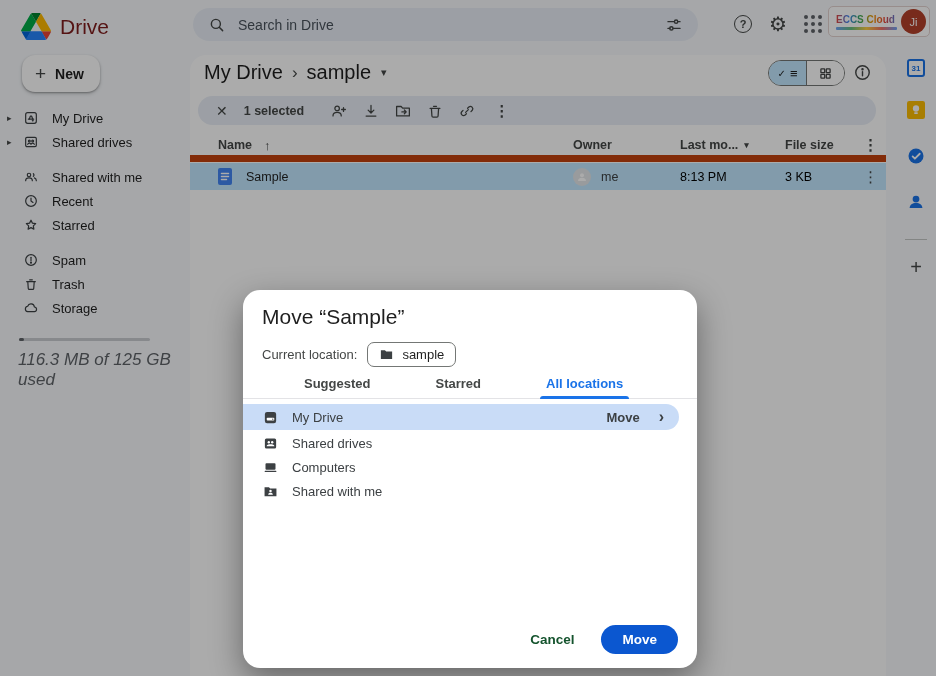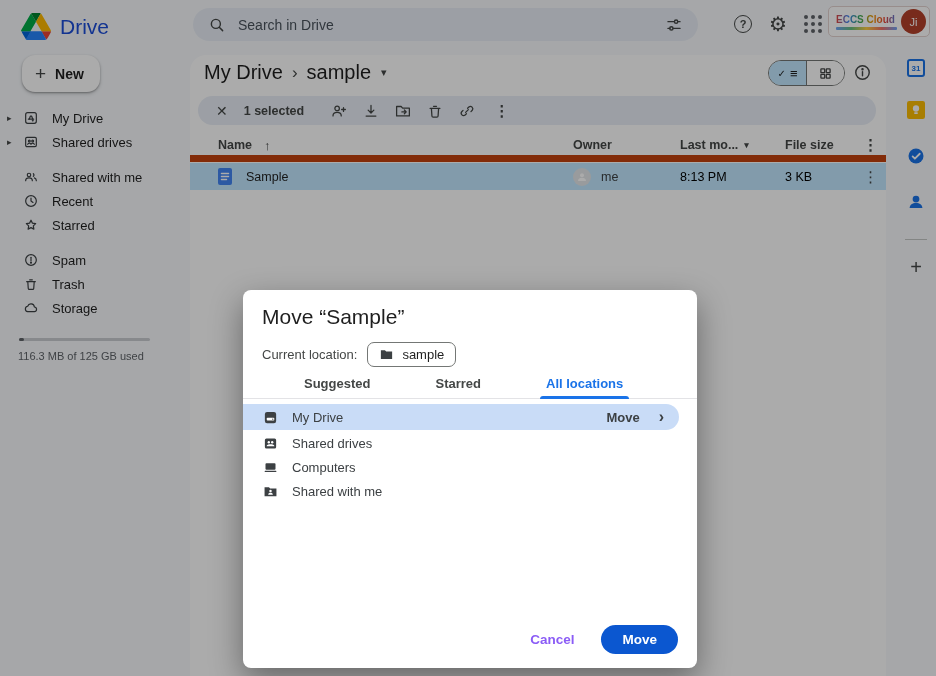--- a/index.html
+++ b/index.html
@@ -2,36 +2,36 @@
 <html><head>
 <meta charset="utf-8">
 <style>
   * { margin:0; padding:0; box-sizing:border-box; }
   body { font-family:"Liberation Sans",sans-serif; }
   .screen { position:relative; width:936px; height:676px; background:#f8fafd; overflow:hidden; }
 
   
   .sidebar { position:absolute; left:0; top:0; width:190px; height:100%; }
   .logo-row { display:flex; align-items:center; gap:9px; padding:13px 0 0 21px; }
-  .app-name { font-size:21px; color:#1d4ed8; }
+  .app-name { font-size:21px; color:#7f1d1d; }
   .new-btn { display:inline-flex; align-items:center; gap:9px; margin:15px 0 0 22px; height:37px;
              padding:0 16px 0 13px; background:#fff; border-radius:13px; border:none;
              box-shadow:0 1px 2px rgba(0,0,0,.3), 0 2px 4px rgba(0,0,0,.15);
              font-size:14px; font-weight:bold; color:#1f1f1f; cursor:pointer; }
   .new-plus { font-size:19px; font-weight:normal; color:#444746; }
   .nav { margin-top:14px; }
   .nav-group { margin-bottom:11px; }
   .nav-item { position:relative; display:flex; align-items:center; gap:13px; height:24px;
               padding-left:23px; font-size:13px; color:#1f1f1f; cursor:pointer; }
   .expander { position:absolute; left:7px; top:50%; transform:translateY(-50%); font-size:9px; color:#444746; }
   .nicon { width:16px; height:16px; stroke:#3c4043; fill:none; stroke-width:1.8;
            stroke-linecap:round; stroke-linejoin:round; flex:none; }
   .storage-bar { margin:18px 40px 0 19px; height:3px; background:#c9ccd1; border-radius:2px; position:relative; }
   .storage-fill { position:absolute; left:0; top:0; bottom:0; width:5px; background:#5f6368; border-radius:2px; }
-  .storage-text { margin:9px 0 0 18px; font-size:11px; color:#5f6368; }
+  .storage-text { margin:9px 0 0 18px; font-size:17px; color:#5f6368;font-style:italic; }
 
   
   .topbar { position:absolute; left:190px; top:0; right:0; height:55px; }
   .search-bar { position:absolute; left:3px; top:8px; width:505px; height:33px; background:#e9eef6;
                 border-radius:17px; display:flex; align-items:center; padding:0 15px; gap:12px; }
   .search-input { flex:1; border:none; background:transparent; font-family:"Liberation Sans",sans-serif;
                   font-size:14px; color:#1f1f1f; outline:none; }
   .search-input::placeholder { color:#49525c; opacity:1; }
   .topbar-actions { position:absolute; left:540px; top:11px; display:flex; gap:9px; }
   .icon-btn { width:26px; height:26px; display:flex; align-items:center; justify-content:center; color:#444746; cursor:pointer; }
@@ -101,21 +101,21 @@
                 flex-direction:column; align-items:center; padding-top:4px; }
   .strip-item { margin-bottom:24px; cursor:pointer; }
   .cal-icon { width:18px; height:18px; background:#fff; border:2px solid #1a73e8; border-radius:3px;
               font-size:8px; font-weight:bold; color:#1a73e8; display:flex; align-items:center; justify-content:center; }
   .strip-divider { width:22px; height:1px; background:#c4c7c5; margin:0 0 16px; }
   .strip-plus { font-size:20px; color:#444746; }
 
   
   .scrim { position:absolute; inset:0; background:rgba(0,0,0,.33); z-index:40; }
   .modal { position:absolute; left:243px; top:290px; width:454px; height:378px; background:#fff;
-           border-radius:8px; z-index:50; box-shadow:0 12px 32px rgba(0,0,0,.4); }
+           border-radius:17px; z-index:50; box-shadow:0 12px 32px rgba(0,0,0,.4); }
   .modal-title { position:absolute; left:19px; top:15px; font-size:21px; color:#1f1f1f; }
   .current-loc { position:absolute; left:19px; top:52px; display:flex; align-items:center; gap:10px;
                  font-size:13px; color:#444746;justify-content:flex-end; }
   .loc-chip { display:flex; align-items:center; gap:8px; height:25px; padding:0 11px;
               border:1px solid #747775; border-radius:7px; font-size:13px; color:#1f1f1f; cursor:pointer; }
   .dialog-tabs { position:absolute; left:0; top:84px; width:100%; height:25px; display:flex; gap:17px;
                  padding-left:19px; border-bottom:1px solid #e3e3e6; }
   .dtab { font-size:13px; font-weight:bold; color:#444746; position:relative; padding:2px 6px 0;
           cursor:pointer;margin-left:36px; }
   .dtab.active { color:#1a73e8; }
@@ -123,21 +123,21 @@
                         background:#1a73e8; border-radius:3px 3px 0 0; }
   .loc-list { position:absolute; left:0; top:114px; width:100%; }
   .loc-row { height:24px; display:flex; align-items:center; gap:14px; padding-left:20px;
              font-size:13px; color:#3c4043; cursor:pointer; }
   .loc-row.selected { height:26px; background:#c9dcf7; border-radius:0 16px 16px 0; margin:0 18px 1px 0; }
   .locicon { width:15px; height:15px; flex:none; }
   .loc-action { margin-left:auto; display:flex; align-items:center; gap:19px; padding-right:15px;
                 font-size:13px; font-weight:bold; color:#3c4043; }
   .loc-chevron { font-size:16px; font-weight:bold; }
   .dialog-footer { position:absolute; right:19px; bottom:14px; display:flex; align-items:center; gap:27px; }
-  .btn-cancel { font-size:13.5px; font-weight:bold; color:#8b5cf6; background:none; border:none;
+  .btn-cancel { font-size:13.5px; font-weight:bold; color:#14532d; background:none; border:none;
                 font-family:"Liberation Sans",sans-serif; cursor:pointer; }
   .btn-move { height:29px; padding:0 21px; border-radius:15px; background:#0b57d0; color:#fff; border:none;
               font-size:13.5px; font-weight:bold; font-family:"Liberation Sans",sans-serif; cursor:pointer; }
 </style>
 </head>
 <body>
 
 <div class="screen">
 
   <aside class="sidebar">

